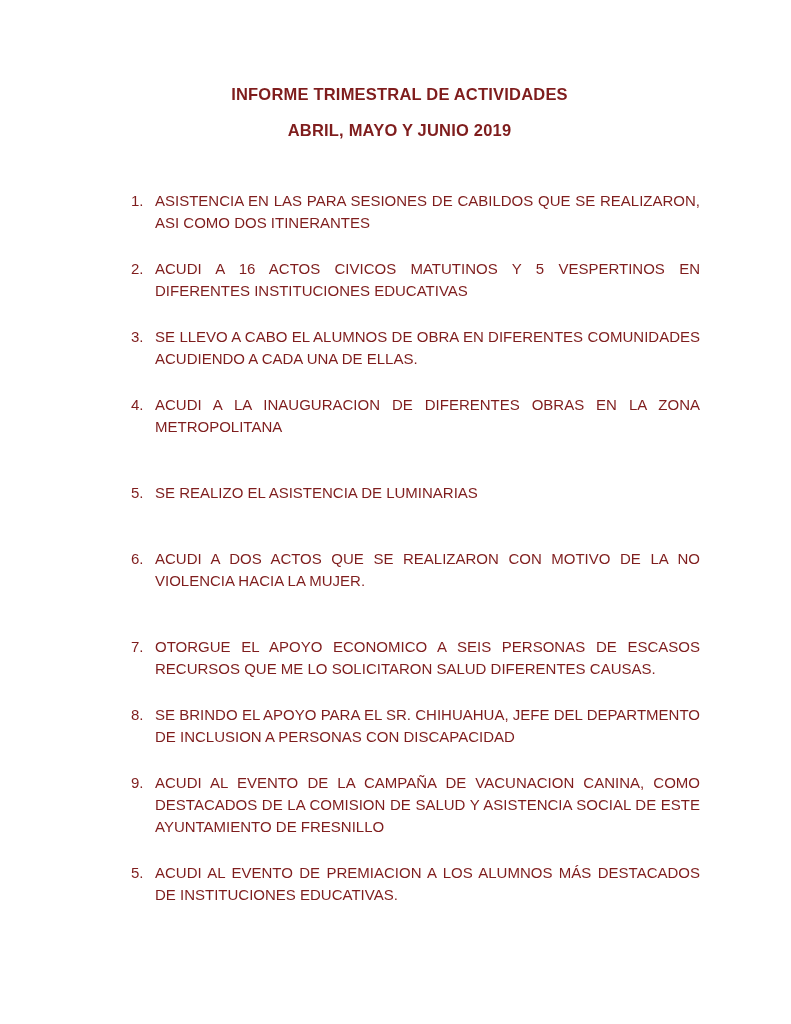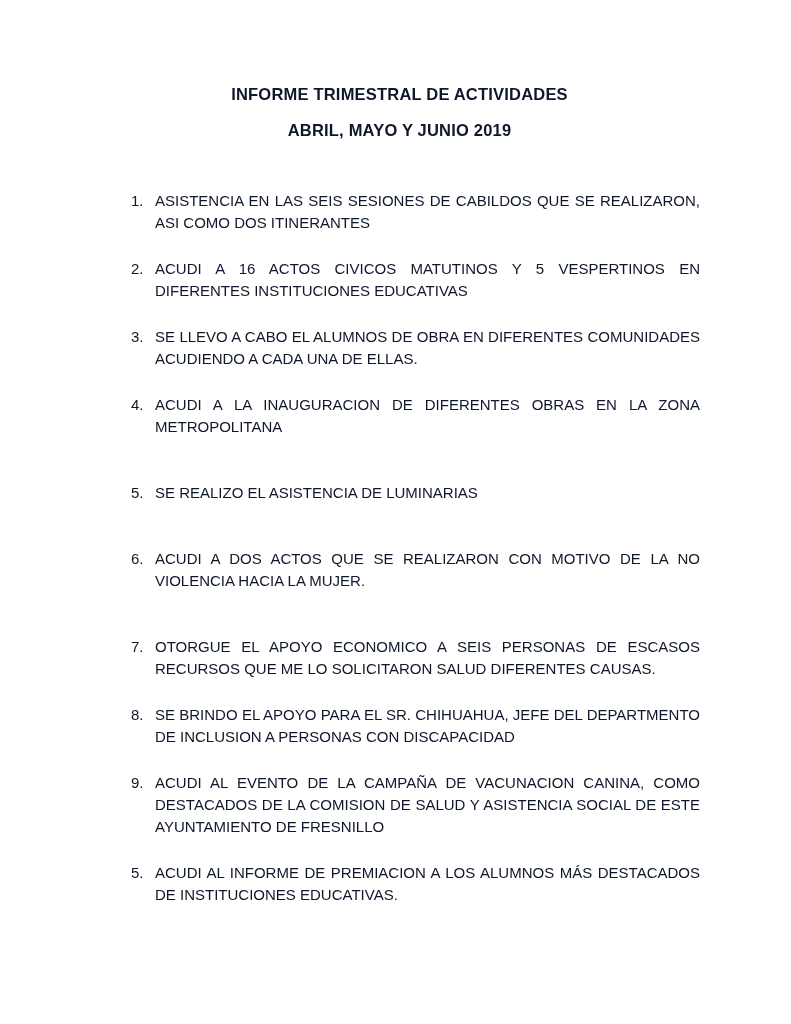--- a/index.html
+++ b/index.html
@@ -8,21 +8,21 @@
     background: #ffffff;
   }
   .page {
     position: relative;
     width: 759px;
     height: 1024px;
     background: #ffffff;
     box-sizing: border-box;
     padding: 84px 91px 0 131px;
     font-family: "Liberation Sans", sans-serif;
-    color: #0f172a;
+    color: #7f1d1d;
     overflow: hidden;
   }
   .doc-title {
     margin: 0 0 16px 0;
     text-align: center;
     font-size: 16.5px;
     font-weight: bold;
     letter-spacing: 0.2px;
     line-height: 20px;
   }
@@ -64,21 +64,21 @@
 
 <div class="page">
 
   <h1 class="doc-title">INFORME TRIMESTRAL DE ACTIVIDADES</h1>
   <h2 class="doc-subtitle">ABRIL, MAYO Y JUNIO 2019</h2>
 
   <div class="doc-list">
 
     <div class="doc-item">
       <span class="doc-item-num">1.</span>
-      <span class="doc-item-text">ASISTENCIA EN LAS SEIS SESIONES DE CABILDOS QUE SE REALIZARON, ASI COMO DOS ITINERANTES</span>
+      <span class="doc-item-text">ASISTENCIA EN LAS PARA SESIONES DE CABILDOS QUE SE REALIZARON, ASI COMO DOS ITINERANTES</span>
     </div>
 
     <div class="doc-item">
       <span class="doc-item-num">2.</span>
       <span class="doc-item-text">ACUDI A 16 ACTOS CIVICOS MATUTINOS Y 5 VESPERTINOS EN DIFERENTES INSTITUCIONES EDUCATIVAS</span>
     </div>
 
     <div class="doc-item">
       <span class="doc-item-num">3.</span>
       <span class="doc-item-text">SE LLEVO A CABO EL ALUMNOS DE OBRA EN DIFERENTES COMUNIDADES ACUDIENDO A CADA UNA DE ELLAS.</span>
@@ -109,18 +109,18 @@
       <span class="doc-item-text">SE BRINDO EL APOYO PARA EL SR. CHIHUAHUA, JEFE DEL DEPARTMENTO DE INCLUSION A PERSONAS CON DISCAPACIDAD</span>
     </div>
 
     <div class="doc-item">
       <span class="doc-item-num">9.</span>
       <span class="doc-item-text">ACUDI AL EVENTO DE LA CAMPAÑA DE VACUNACION CANINA, COMO DESTACADOS DE LA COMISION DE SALUD Y ASISTENCIA SOCIAL DE ESTE AYUNTAMIENTO DE FRESNILLO</span>
     </div>
 
     <div class="doc-item">
       <span class="doc-item-num">5.</span>
-      <span class="doc-item-text">ACUDI AL INFORME DE PREMIACION A LOS ALUMNOS MÁS DESTACADOS DE INSTITUCIONES EDUCATIVAS.</span>
+      <span class="doc-item-text">ACUDI AL EVENTO DE PREMIACION A LOS ALUMNOS MÁS DESTACADOS DE INSTITUCIONES EDUCATIVAS.</span>
     </div>
 
   </div>
 
 </div>
 
 </body></html>

